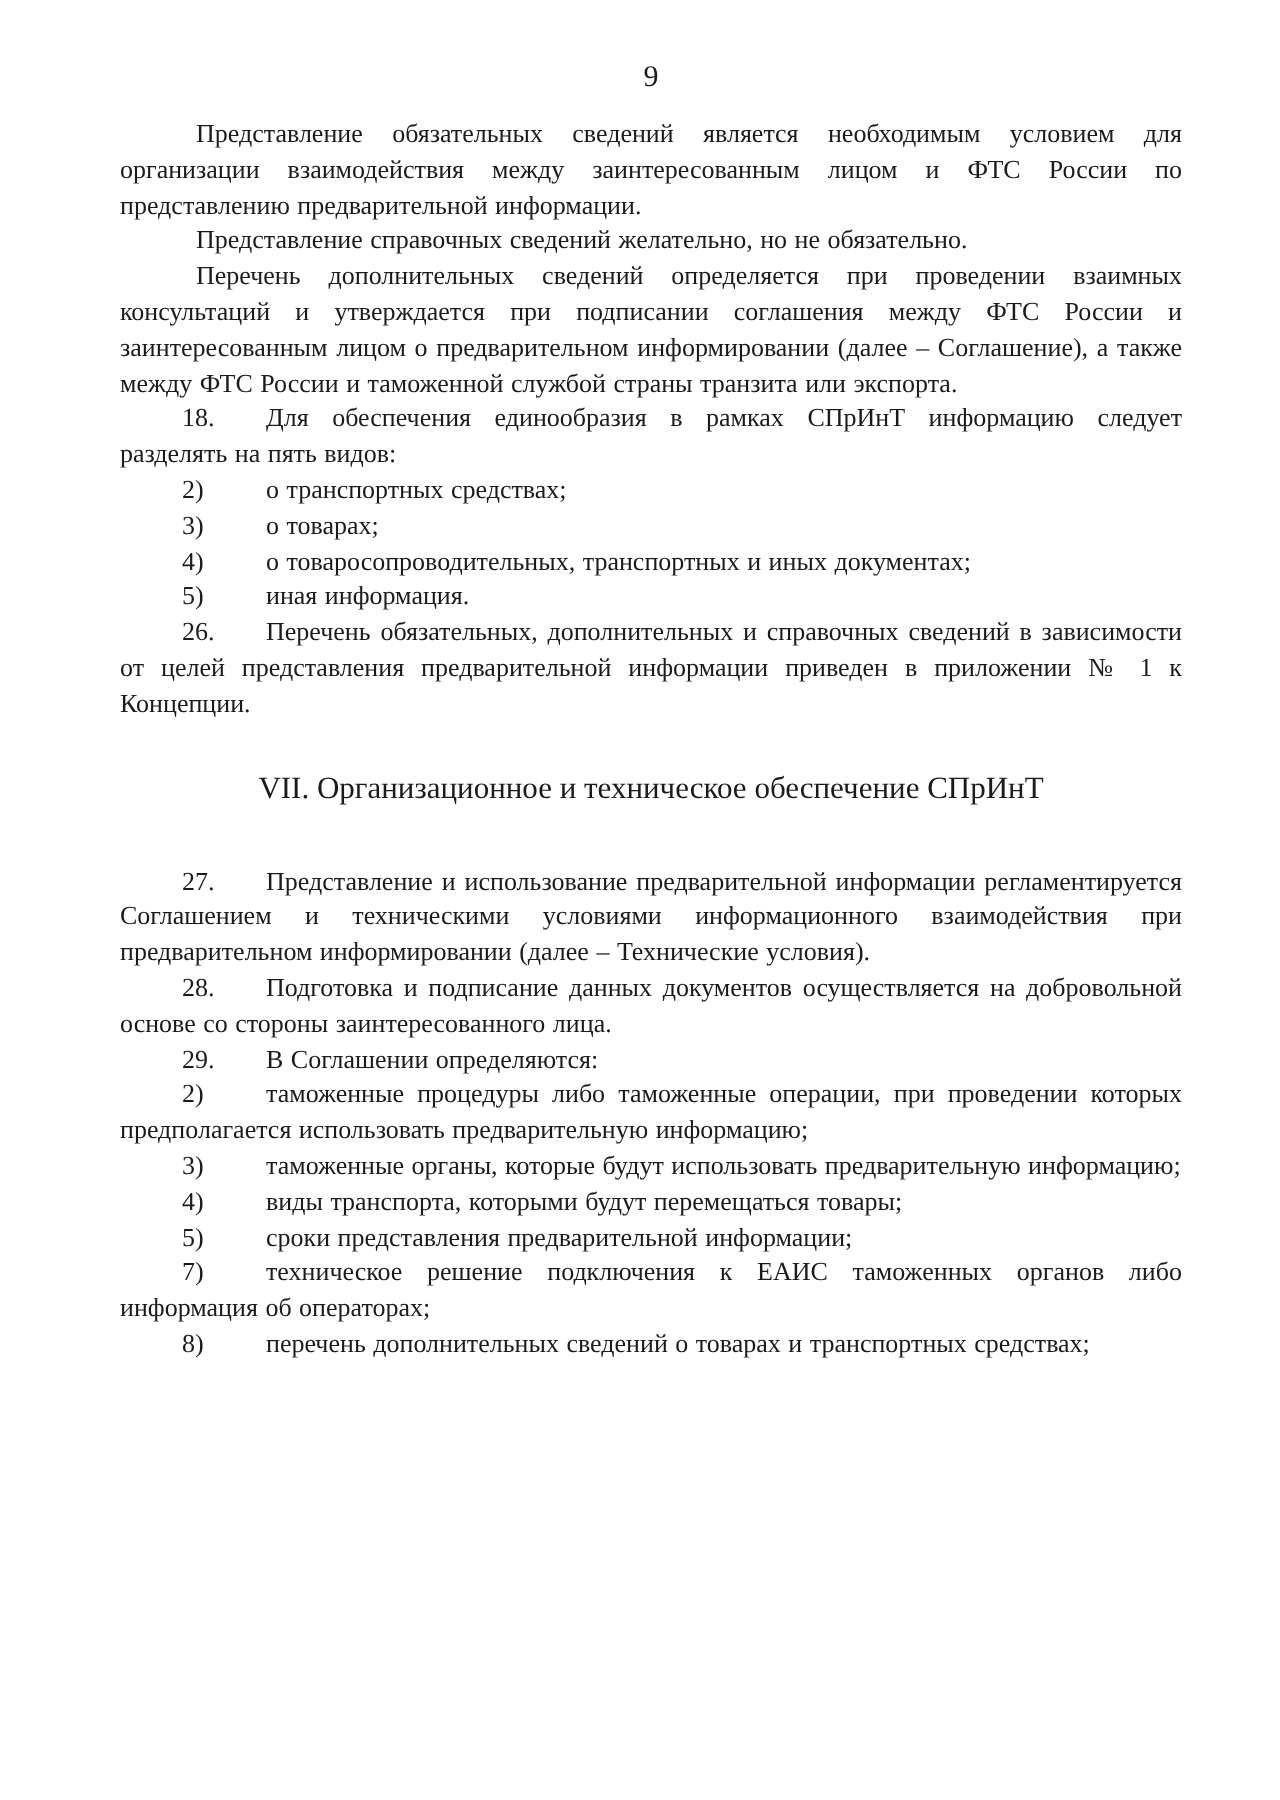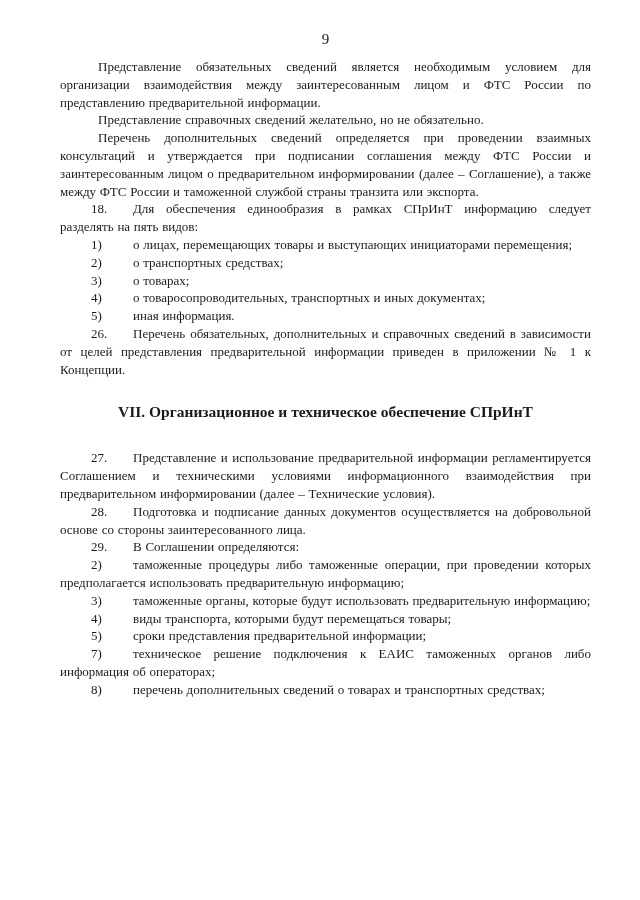--- a/index.html
+++ b/index.html
@@ -42,37 +42,36 @@
     text-indent: 31px;
   }
   p.num .n {
     display: inline-block;
     min-width: 42px;
     text-indent: 0;
   }
   h2.heading {
     font-size: 15.5px;
     line-height: 20px;
-    font-weight: bold;
+    font-weight: normal;
     text-align: center;
     margin: 24px 0 27px 0;
   }
 </style>
 </head>
 <body>
 
 <div class="page">
   <div class="content">
     <div class="pagenum">9</div>
     <div>
         <p class="body indent">Представление обязательных сведений является необходимым условием для организации взаимодействия между заинтересованным лицом и ФТС России по представлению предварительной информации.</p>
         <p class="body indent">Представление справочных сведений желательно, но не обязательно.</p>
         <p class="body indent">Перечень дополнительных сведений определяется при проведении взаимных консультаций и утверждается при подписании соглашения между ФТС России и заинтересованным лицом о предварительном информировании (далее – Соглашение), а также между ФТС России и таможенной службой страны транзита или экспорта.</p>
         <p class="body num"><span class="n">18.</span>Для обеспечения единообразия в рамках СПрИнТ информацию следует разделять на пять видов:</p>
-        <p class="body num"><span class="n">1)</span>о лицах, перемещающих товары и выступающих инициаторами перемещения;</p>
         <p class="body num"><span class="n">2)</span>о транспортных средствах;</p>
         <p class="body num"><span class="n">3)</span>о товарах;</p>
         <p class="body num"><span class="n">4)</span>о товаросопроводительных, транспортных и иных документах;</p>
         <p class="body num"><span class="n">5)</span>иная информация.</p>
         <p class="body num"><span class="n">26.</span>Перечень обязательных, дополнительных и справочных сведений в зависимости от целей представления предварительной информации приведен в приложении № 1 к Концепции.</p>
         <h2 class="heading">VII. Организационное и техническое обеспечение СПрИнТ</h2>
         <p class="body num"><span class="n">27.</span>Представление и использование предварительной информации регламентируется Соглашением и техническими условиями информационного взаимодействия при предварительном информировании (далее – Технические условия).</p>
         <p class="body num"><span class="n">28.</span>Подготовка и подписание данных документов осуществляется на добровольной основе со стороны заинтересованного лица.</p>
         <p class="body num"><span class="n">29.</span>В Соглашении определяются:</p>
         <p class="body num"><span class="n">2)</span>таможенные процедуры либо таможенные операции, при проведении которых предполагается использовать предварительную информацию;</p>

